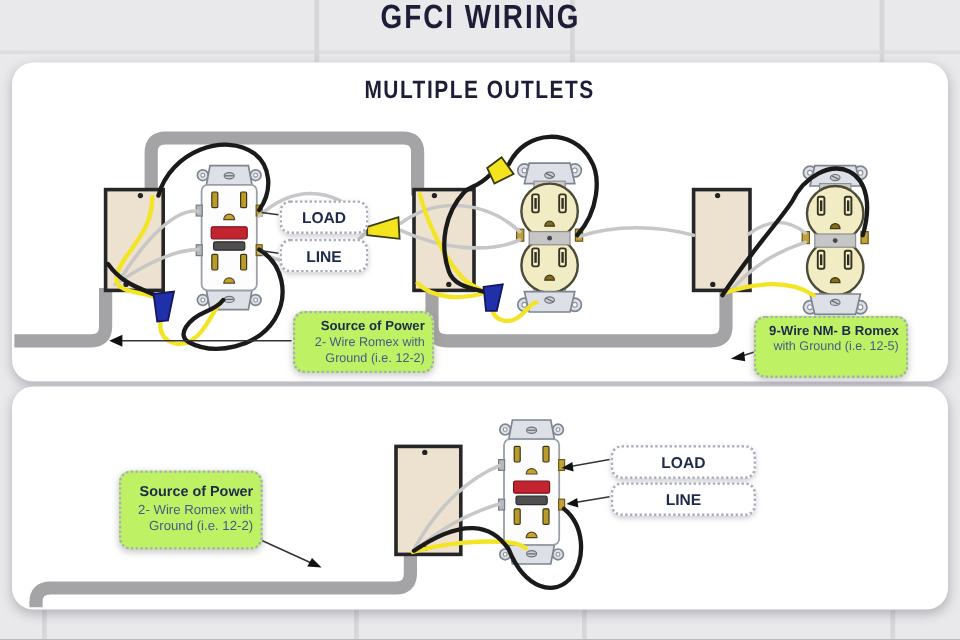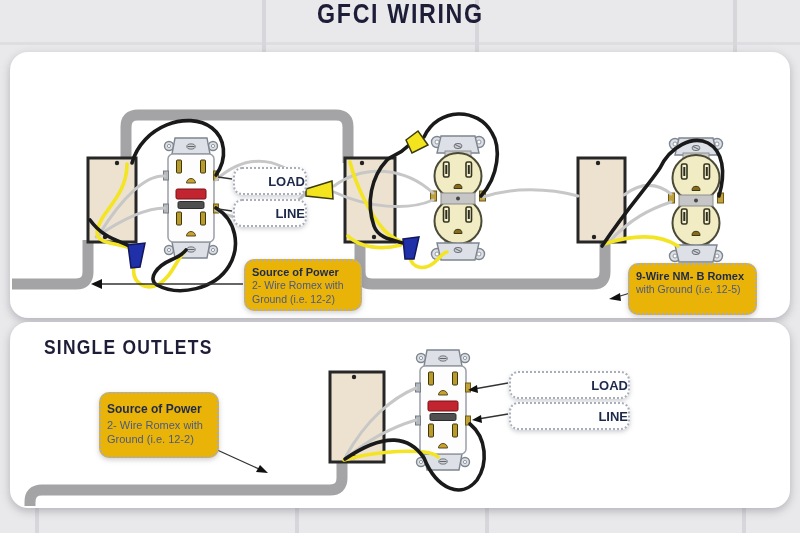--- a/index.html
+++ b/index.html
@@ -20,25 +20,25 @@
          box-shadow:0 3px 9px rgba(110,110,125,.45);z-index:1;}
   #artwork{position:absolute;left:0;top:0;z-index:2;}
   .title{position:absolute;left:0;right:0;top:-2px;text-align:center;z-index:3;
          color:var(--heading-ink);font-weight:bold;font-size:28px;letter-spacing:2px;}
   .title span,.h2 span{display:inline-block;transform:scaleX(.83);transform-origin:center;}
   .h2{position:absolute;z-index:3;color:var(--heading-ink);font-weight:bold;
       font-size:21px;letter-spacing:1.5px;}
   .h2.center{left:0;right:0;text-align:center;}
   .h2.left span{transform-origin:left center;}
   .tag{position:absolute;z-index:3;background:#fff;border:2px dotted var(--note-border);
-       border-radius:9px;display:flex;align-items:center;justify-content:flex-end;
+       border-radius:9px;display:flex;align-items:center;justify-content:center;
        font-weight:bold;font-size:13px;color:var(--note-title-ink);
        box-shadow:0 2px 4px rgba(120,120,130,.35);}
-  .note{position:absolute;z-index:3;background:#eab308;border:2px dotted var(--note-border);
-        border-radius:10px;padding:4px 6px;text-align:left;
+  .note{position:absolute;z-index:3;background:#bef264;border:2px dotted var(--note-border);
+        border-radius:10px;padding:4px 6px;text-align:right;
         box-shadow:0 2px 5px rgba(120,120,130,.35);box-sizing:border-box;}
   .note-title{font-weight:bold;font-size:11px;color:var(--note-title-ink);line-height:1.3;}
   .note-body{font-size:10.5px;color:var(--note-body-ink);line-height:1.28;}
   .note.big .note-title{font-size:12px;}
   .note.big .note-body{font-size:11px;}
   
   .conduit{fill:none;stroke:var(--conduit-gray);stroke-width:11;stroke-linejoin:round;}
   .wireW{fill:none;stroke:var(--wire-white);stroke-width:3;stroke-linecap:round;}
   .wireY{fill:none;stroke:var(--wire-yellow);stroke-width:3.6;stroke-linecap:round;}
   .wireK{fill:none;stroke:var(--wire-black);stroke-width:3.6;stroke-linecap:round;}
@@ -71,21 +71,21 @@
   <div class="bgv" style="left:733px;top:0;height:52px;"></div>
   <div class="bgv" style="left:35px;top:508px;height:25px;"></div>
   <div class="bgv" style="left:295px;top:508px;height:25px;"></div>
   <div class="bgv" style="left:485px;top:508px;height:25px;"></div>
   <div class="bgv" style="left:742px;top:508px;height:25px;"></div>
 
   <div class="panel" style="left:10px;top:52px;width:780px;height:266px;"></div>
   <div class="panel" style="left:10px;top:322px;width:780px;height:186px;"></div>
 
   <div class="title"><span>GFCI WIRING</span></div>
-  <div class="h2 left" style="left:44px;top:335px;"><span>SINGLE OUTLETS</span></div>
+  <div class="h2 center" style="top:64px;"><span>MULTIPLE OUTLETS</span></div>
 
   <svg id="artwork" width="800" height="533" viewBox="0 0 800 533">
     <defs>
       <g id="gfci-sym">
         <circle class="strap" cx="1" cy="-8" r="4.5"></circle>
           <circle class="strap" cx="45" cy="-8" r="4.5"></circle>
         <path class="strap" d="M 7 -16 H 39 L 42 0 H 4 Z"></path>
         <circle class="earhole" cx="1" cy="-8" r="1.6"></circle>
           <circle class="earhole" cx="45" cy="-8" r="1.6"></circle>
         <ellipse class="screw" cx="23" cy="-7.5" rx="4.2" ry="2.6"></ellipse>

